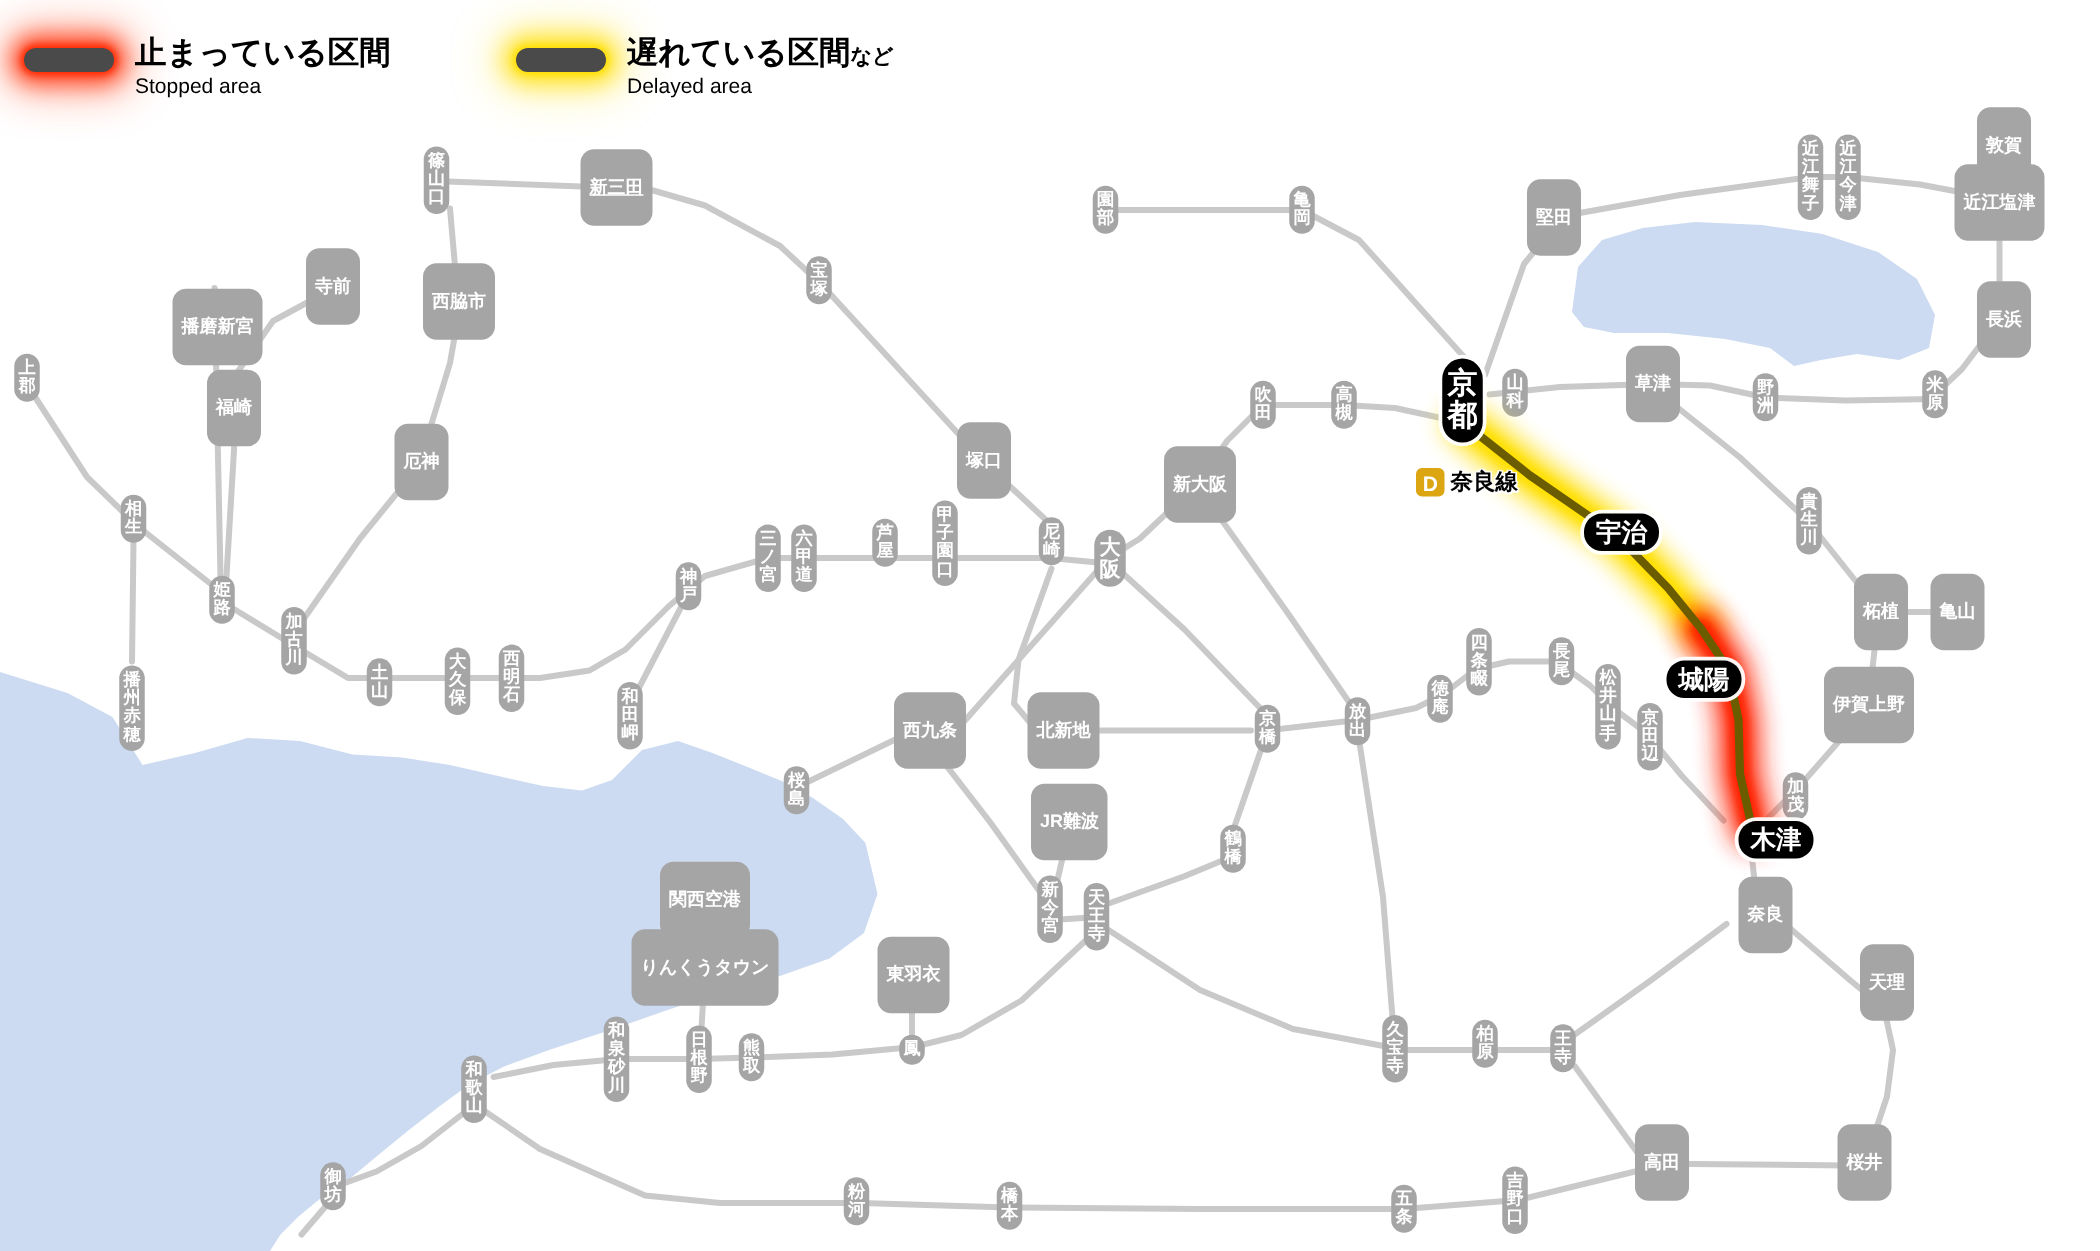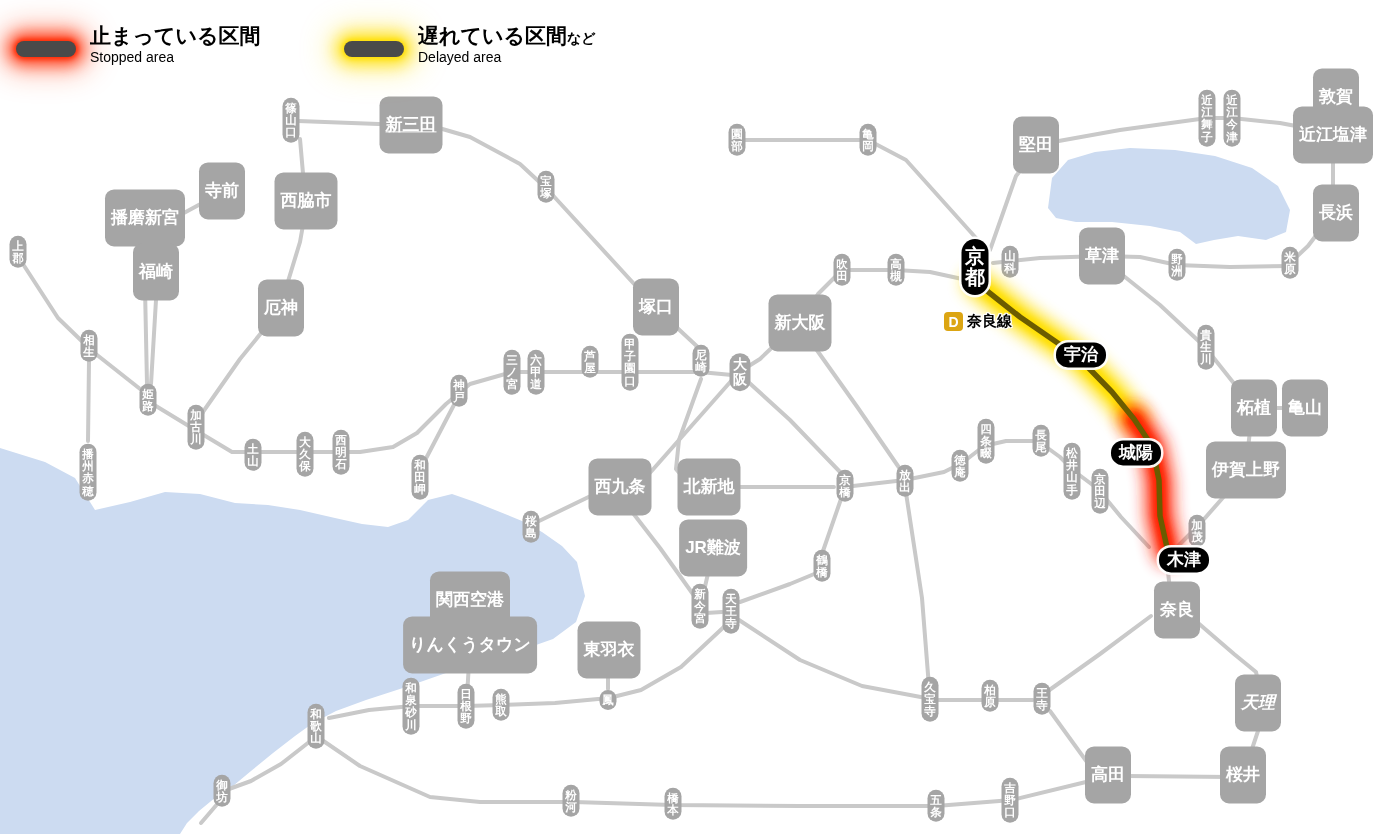--- a/index.html
+++ b/index.html
@@ -8,29 +8,29 @@
          font-family:"Liberation Sans","DejaVu Sans",sans-serif}
   svg.layer{position:absolute;left:0;top:0}
   #base-svg{z-index:1}
   #stations{z-index:2}
   #hl-svg{z-index:3;pointer-events:none}
   #stations-top{z-index:4}
   #stations,#stations-top{position:absolute;left:0;top:0;width:100%;height:100%;pointer-events:none}
 
   .st{position:absolute;transform:translate(-50%,-50%);background:var(--pill,#a5a5a5);
       color:#fff;font-weight:bold}
-  .st.h{font-size:17px;line-height:1.25;padding:18px 6px;border-radius:9px;white-space:nowrap}
+  .st.h{font-size:12px;line-height:1.25;padding:18px 6px;border-radius:9px;white-space:nowrap}
   .st.v{font-size:11.5px;width:17px;padding:4px 0;border-radius:9px;text-align:center;
         white-space:pre-line;line-height:1.06}
   .st.m{font-size:14px;width:21px;border-radius:11px}
   .st.hl{background:var(--hlpill,#000);box-shadow:0 0 0 2.5px rgba(255,255,255,.95)}
   .st.hl.h{font-size:17px;padding:2px 8px;border-radius:12px}
   .st.hl.v{font-size:20px;width:27px;padding:7px 0;border-radius:14px;line-height:1.05}
 
-  .leg-item{position:absolute;display:flex;align-items:center;gap:14px;z-index:5}
+  .leg-item{position:absolute;display:flex;align-items:flex-start;gap:14px;z-index:5}
   .leg-bar{width:60px;height:16px;border-radius:8px;background:var(--legbar,#4a4a4a);
            margin-top:8px;flex:none}
   .leg-bar.red{box-shadow:0 0 5px 2px #ff2800,0 0 15px 8px rgba(255,40,0,.8),
                0 0 28px 16px rgba(255,70,20,.35)}
   .leg-bar.yellow{box-shadow:0 0 5px 2px #ffdf00,0 0 15px 8px rgba(255,223,0,.8),
                0 0 28px 16px rgba(255,230,40,.35)}
   .leg-ja{font-size:21px;font-weight:bold;color:#000;line-height:1.15}
   .leg-ja .small{font-size:14px}
   .leg-en{font-size:14px;color:#000;margin-top:1px}
 
@@ -236,21 +236,21 @@
 河</div>
       <div class="st v" style="left: 673px; top: 804px;">橋
 本</div>
       <div class="st v" style="left: 936px; top: 806px;">五
 条</div>
       <div class="st v" style="left: 1010px; top: 800px;">吉
 野
 口</div>
       <div class="st h" style="left: 1108px; top: 775px;">高田</div>
       <div class="st h" style="left: 1243px; top: 775px;">桜井</div>
-      <div class="st h" style="left: 1258px; top: 703px; font-style: italic;">天理</div>
+      <div class="st h" style="left: 1258px; top: 655px;">天理</div>
       <div class="st h" style="left: 1177px; top: 610px;">奈良</div>
       <div class="st v" style="left: 930px; top: 699px;">久
 宝
 寺</div>
       <div class="st v" style="left: 990px; top: 696px;">柏
 原</div>
       <div class="st v" style="left: 1042px; top: 699px;">王
 寺</div>
     </div>
 

